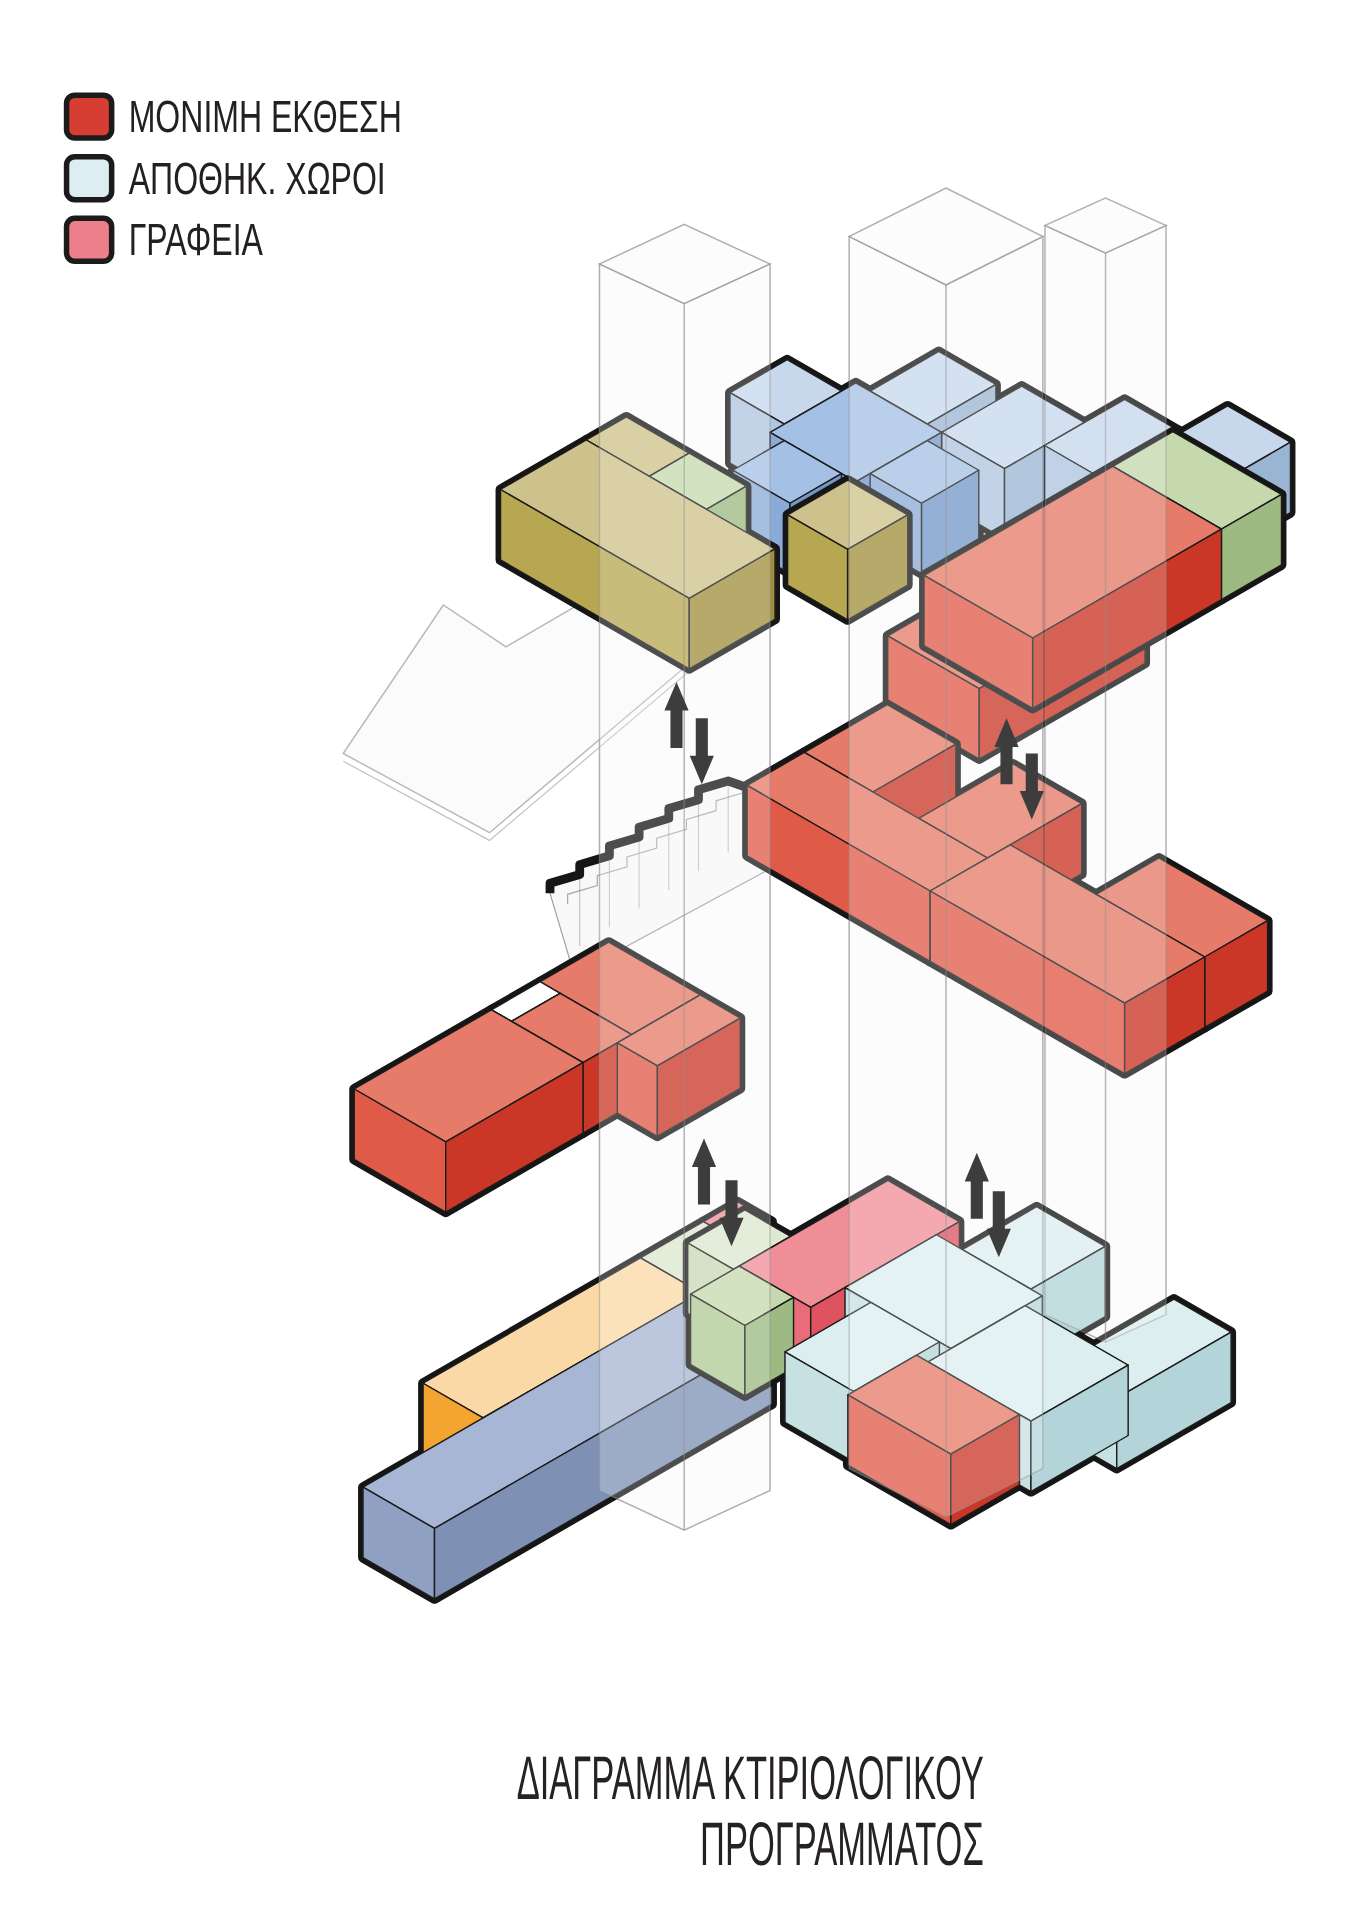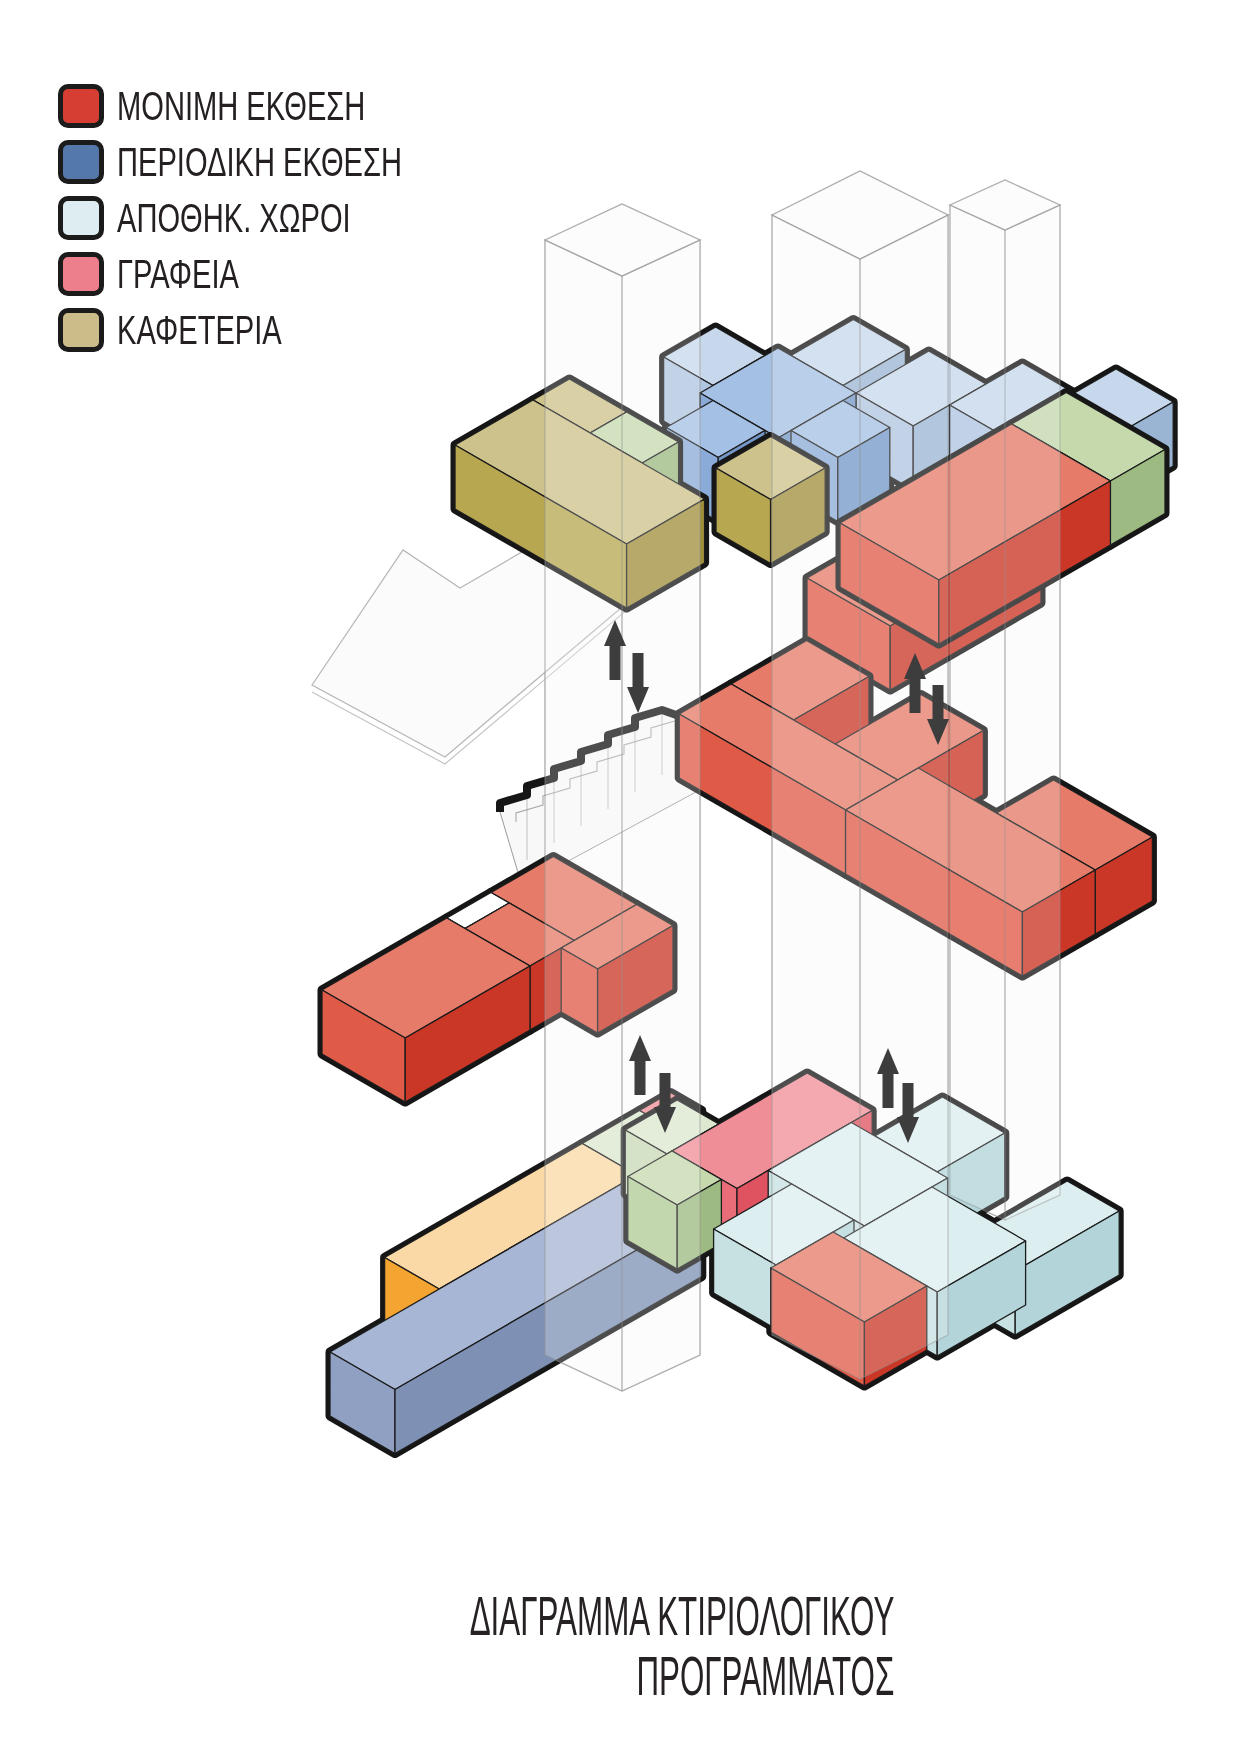--- a/index.html
+++ b/index.html
@@ -257,35 +257,27 @@
         <path d="M908,1143 l-11,-26 h5.5 v-34 h11 v34 h5.5 Z" fill="#3d3d3d"></path>
       </g>
     </svg>
 
   <div id="legend">
     <div class="legend-row">
       <div class="swatch" style="background: rgb(214, 61, 51);"></div>
       <span class="legend-label">ΜΟΝΙΜΗ ΕΚΘΕΣΗ</span>
     </div>
     <div class="legend-row">
-      <div class="swatch" style="background: rgb(85, 120, 171);"></div>
-      <span class="legend-label">ΠΕΡΙΟΔΙΚΗ ΕΚΘΕΣΗ</span>
-    </div>
-    <div class="legend-row">
       <div class="swatch" style="background: rgb(221, 237, 241);"></div>
       <span class="legend-label">ΑΠΟΘΗΚ. ΧΩΡΟΙ</span>
     </div>
     <div class="legend-row">
       <div class="swatch" style="background: rgb(236, 127, 139);"></div>
       <span class="legend-label">ΓΡΑΦΕΙΑ</span>
     </div>
-    <div class="legend-row">
-      <div class="swatch" style="background: rgb(204, 188, 138);"></div>
-      <span class="legend-label">ΚΑΦΕΤΕΡΙΑ</span>
-    </div>
   </div>
 
   <div id="title-block">
     <div>ΔΙΑΓΡΑΜΜΑ ΚΤΙΡΙΟΛΟΓΙΚΟΥ</div>
     <div>ΠΡΟΓΡΑΜΜΑΤΟΣ</div>
   </div>
 
 </div>
 
 </body></html>

